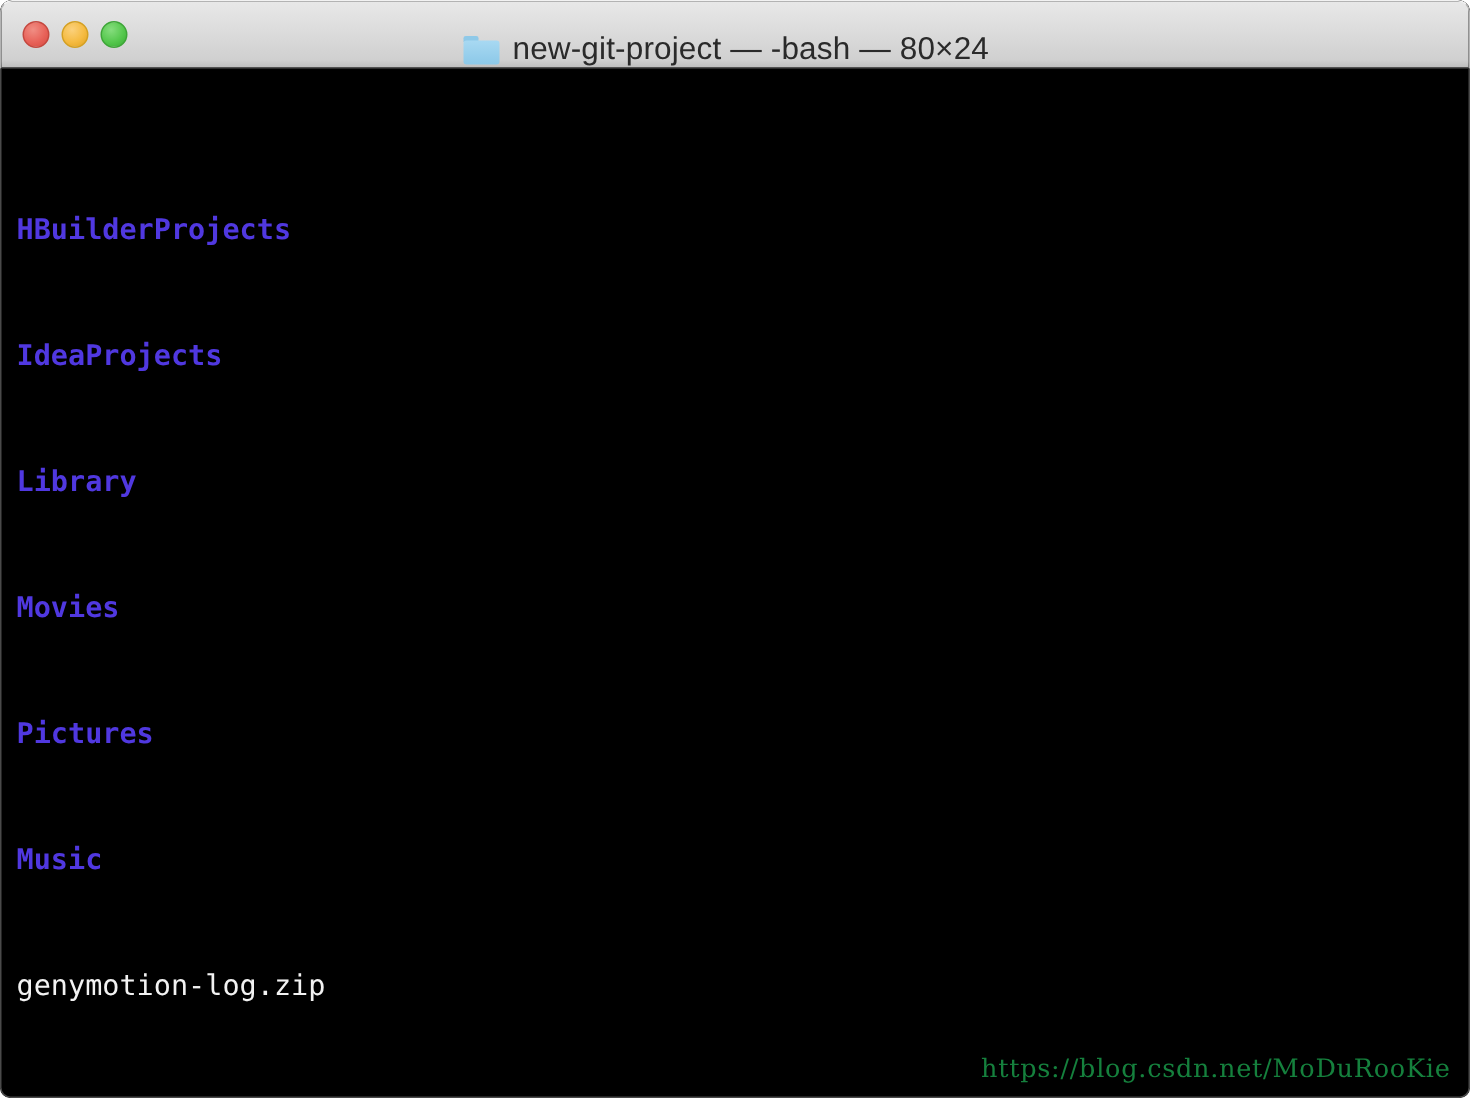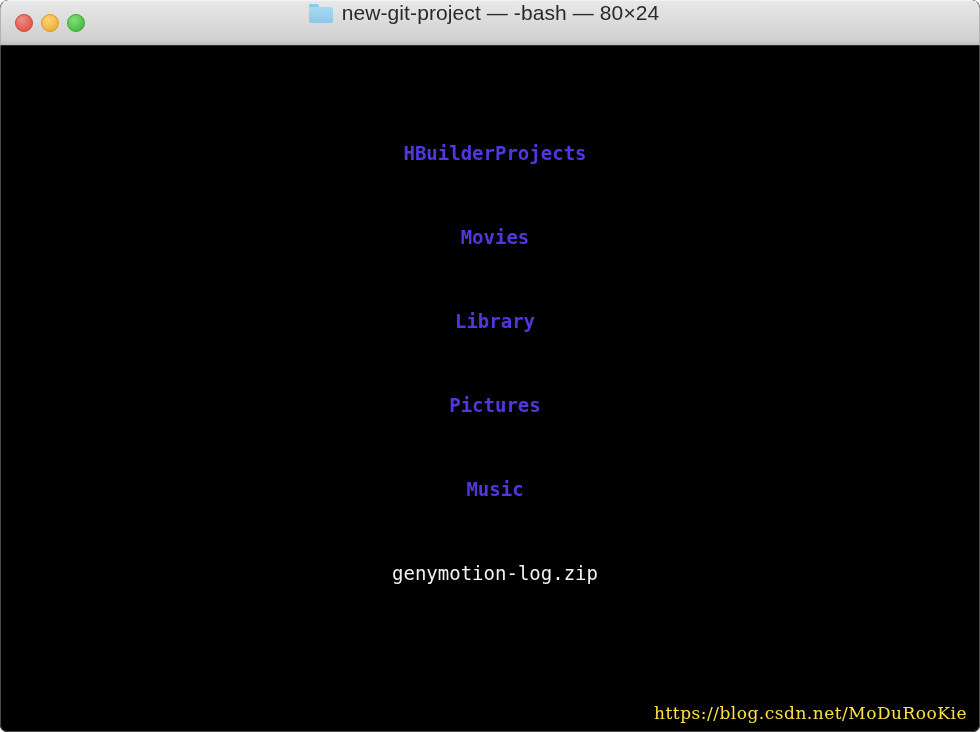--- a/index.html
+++ b/index.html
@@ -29,21 +29,21 @@
     position: relative;
     height: 46px;
     box-sizing: border-box;
     background: linear-gradient(to bottom, #e8e8e8 0%, #dcdcdc 45%, #d0d0d0 88%, #bdbdbd 100%);
     border-top: 1px solid #f2f2f2;
     border-left: 1px solid #b4b4b4;
     border-right: 1px solid #b4b4b4;
     border-bottom: 1px solid #2b2b2b;
     border-radius: 8px 8px 0 0;
     display: flex;
-    align-items: flex-start;
+    align-items: flex-end;
     justify-content: center;
   }
 
   .traffic-lights {
     position: absolute;
     left: 14px;
     top: 50%;
     transform: translateY(-50%);
     display: flex;
     gap: 8px;
@@ -125,34 +125,33 @@
     font-size: 19px;
     line-height: 28px;
     white-space: pre;
   }
 
   .line {
     position: relative;
     height: 28px;
     padding-left: 10px;
     box-sizing: border-box;
-    text-align: center;
   }
 
   
   .c-dir      { color: #5038e0; font-weight: bold; }
   .c-file     { color: #f2f2f2; }
 
   .watermark {
     position: absolute;
     right: 12px;
     bottom: 8px;
     font-family: "DejaVu Serif", "Liberation Serif", serif;
     font-size: 17px;
-    color: #fde047;
+    color: #15803d;
     letter-spacing: 0.5px;
     white-space: nowrap;
   }
 </style>
 </head>
 <body>
 
 <div class="window">
 
   <div class="titlebar">
@@ -167,22 +166,23 @@
           <span class="body"></span>
       </span>
       <span class="title-text">new-git-project — -bash — 80×24</span>
     </div>
   </div>
 
   <div class="terminal">
     <div class="screen">
 
       <div class="line"><span class="c-dir">HBuilderProjects</span></div>
+      <div class="line"><span class="c-dir">IdeaProjects</span></div>
+      <div class="line"><span class="c-dir">Library</span></div>
       <div class="line"><span class="c-dir">Movies</span></div>
-      <div class="line"><span class="c-dir">Library</span></div>
       <div class="line"><span class="c-dir">Pictures</span></div>
       <div class="line"><span class="c-dir">Music</span></div>
       <div class="line"><span class="c-file">genymotion-log.zip</span></div>
       
       
       
       
 
       
       

